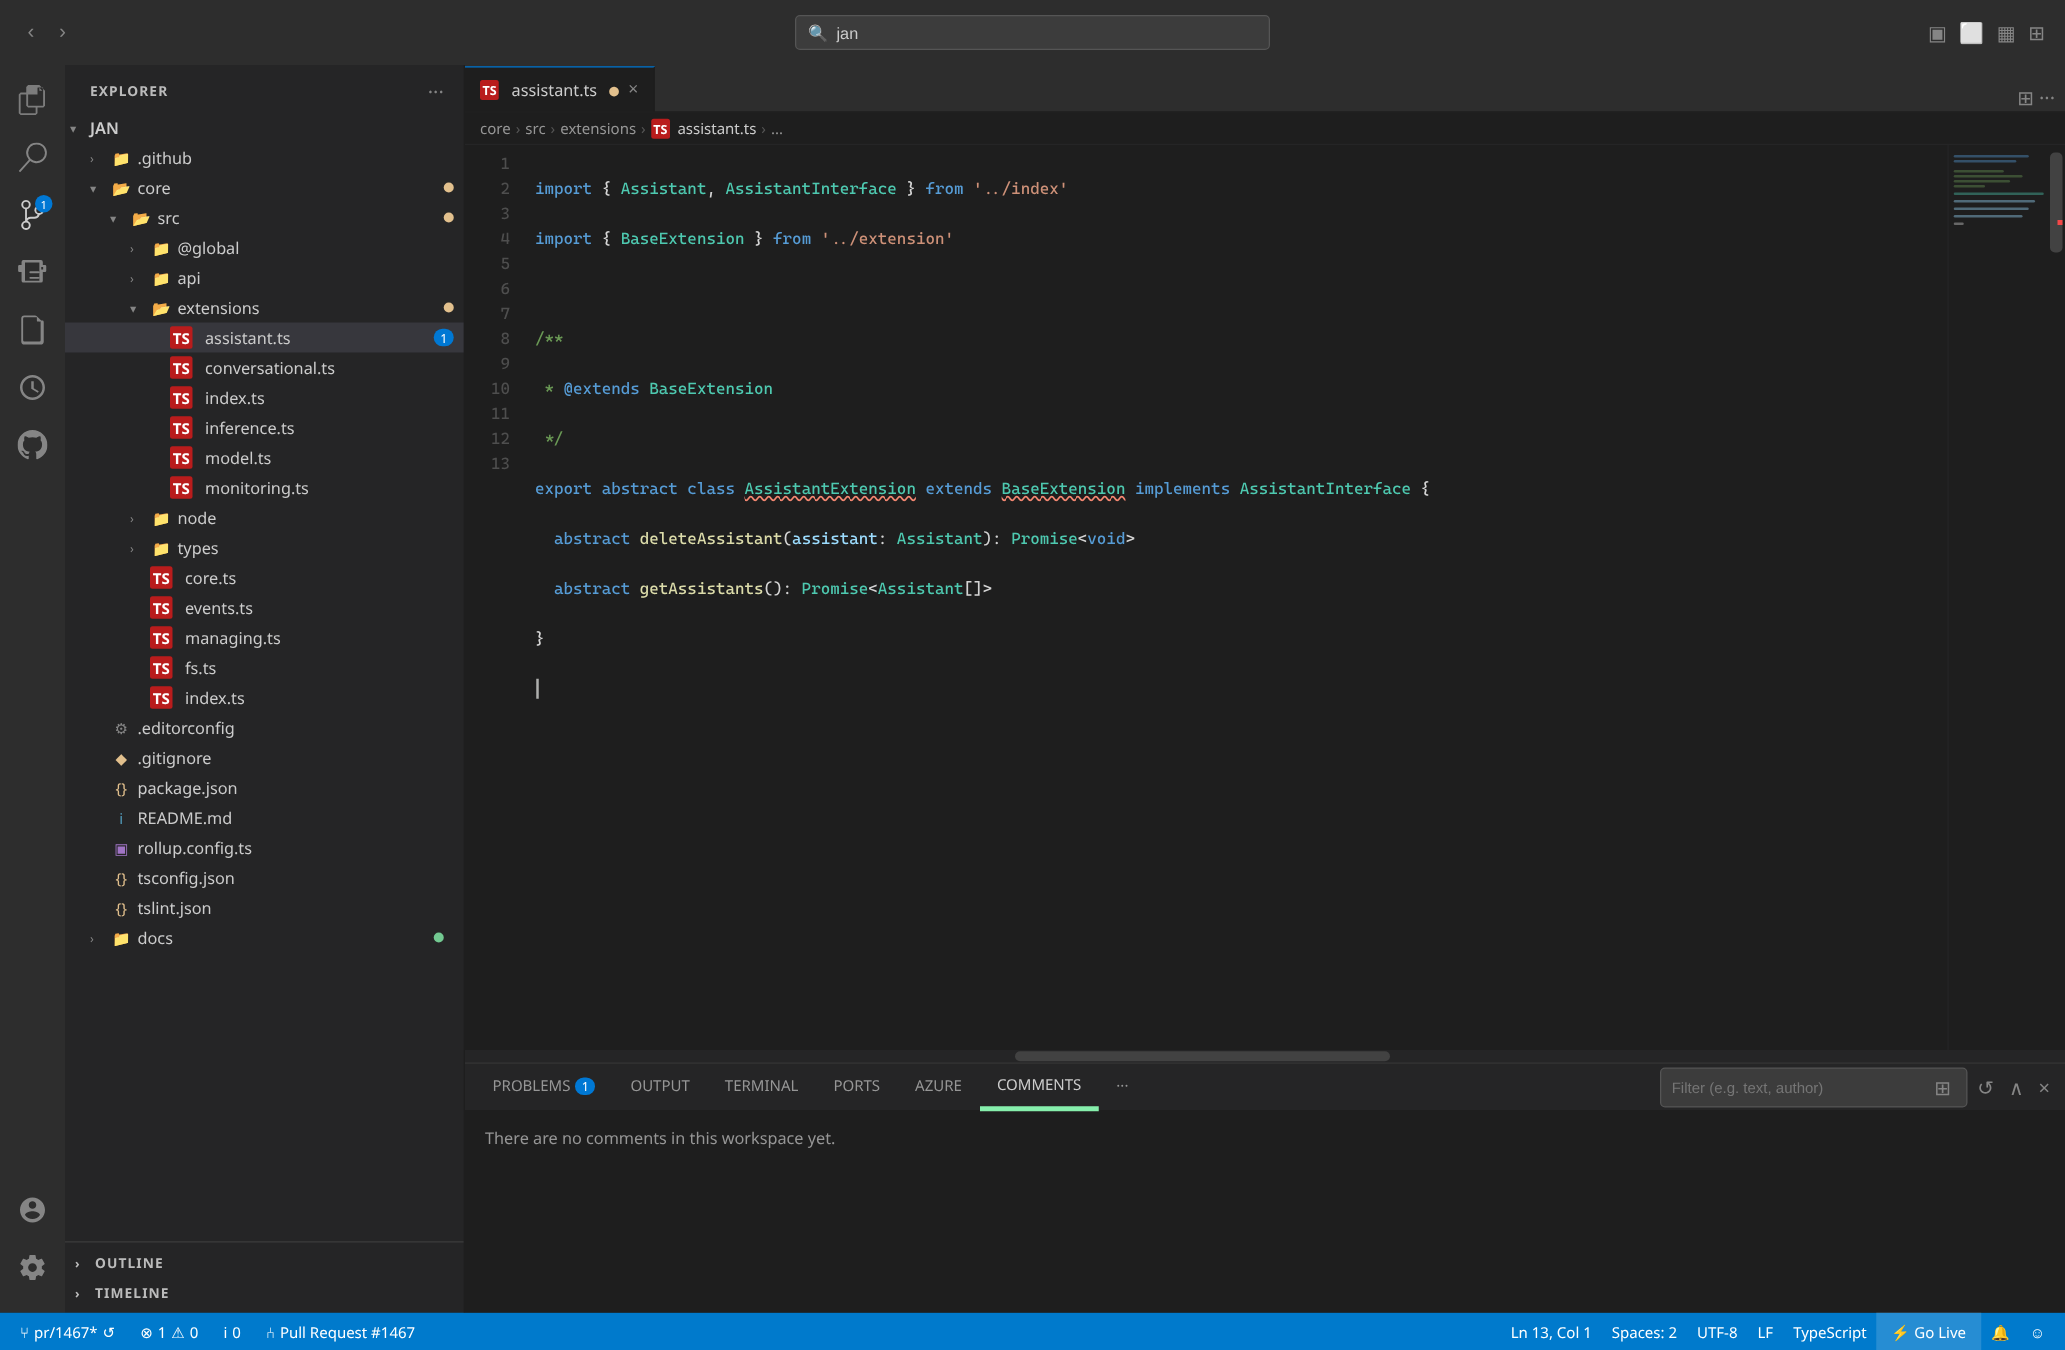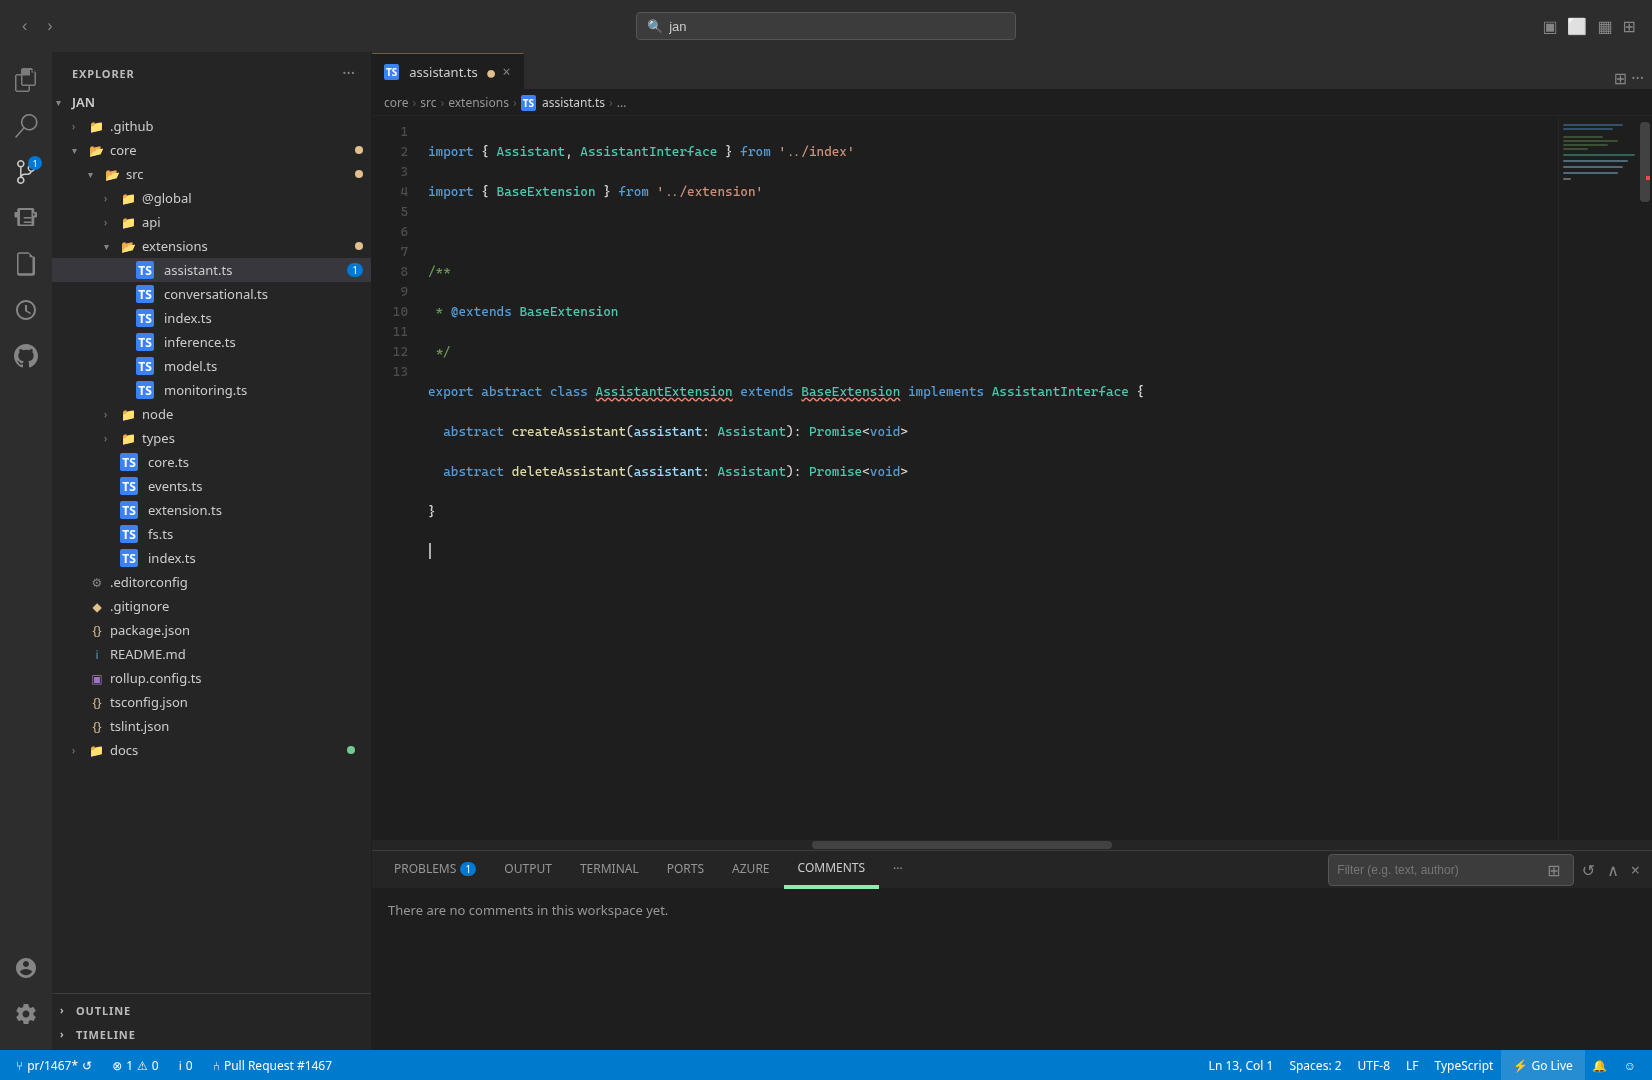--- a/index.html
+++ b/index.html
@@ -196,21 +196,21 @@
       color: white;
       border-radius: 10px;
       font-size: 10px;
       padding: 0 5px;
       margin-left: 4px;
       min-width: 16px;
       text-align: center;
     }
 
     
-    .ts-icon { color: #007acc; font-size: 10px; font-weight: bold; background: #3b82f6; color: white; border-radius: 2px; padding: 1px 2px; }
+    .ts-icon { color: #007acc; font-size: 10px; font-weight: bold; background: #b91c1c; color: white; border-radius: 2px; padding: 1px 2px; }
     .json-icon { color: #e2c08d; }
     .gear-icon { color: #858585; }
     .diamond-icon { color: #e2c08d; }
     .bracket-icon { color: #e2c08d; }
     .info-icon { color: #519aba; }
     .img-icon { color: #a074c4; }
 
     #sidebar-sections {
       border-top: 1px solid #3c3c3c;
       padding: 4px 0;
@@ -698,21 +698,21 @@
 
       <div class="tree-item" style="padding-left:52px;">
         <span class="arrow" style="opacity:0;">›</span>
         <span class="file-icon ts-icon">TS</span>
         <span class="label" style="margin-left:6px;">events.ts</span>
       </div>
 
       <div class="tree-item" style="padding-left:52px;">
         <span class="arrow" style="opacity:0;">›</span>
         <span class="file-icon ts-icon">TS</span>
-        <span class="label" style="margin-left:6px;">extension.ts</span>
+        <span class="label" style="margin-left:6px;">managing.ts</span>
       </div>
 
       <div class="tree-item" style="padding-left:52px;">
         <span class="arrow" style="opacity:0;">›</span>
         <span class="file-icon ts-icon">TS</span>
         <span class="label" style="margin-left:6px;">fs.ts</span>
       </div>
 
       <div class="tree-item" style="padding-left:52px;">
         <span class="arrow" style="opacity:0;">›</span>
@@ -827,22 +827,22 @@
         <div>13</div>
       </div>
       <div id="code-content">
 <div><span class="kw">import</span> { <span class="type">Assistant</span>, <span class="type">AssistantInterface</span> } <span class="kw">from</span> <span class="str">'../index'</span></div>
 <div><span class="kw">import</span> { <span class="type">BaseExtension</span> } <span class="kw">from</span> <span class="str">'../extension'</span></div>
 <div>&nbsp;</div>
 <div><span class="comment">/**</span></div>
 <div><span class="comment"> * <span style="color:#569cd6">@extends</span> <span style="color:#4ec9b0">BaseExtension</span></span></div>
 <div><span class="comment"> */</span></div>
 <div><span class="kw">export</span> <span class="kw">abstract</span> <span class="kw">class</span> <span class="type" style="text-decoration:underline wavy #f48771;">AssistantExtension</span> <span class="kw">extends</span> <span class="type" style="text-decoration:underline wavy #f48771;">BaseExtension</span> <span class="kw">implements</span> <span class="type">AssistantInterface</span> {</div>
-<div>  <span class="kw">abstract</span> <span class="fn">createAssistant</span>(<span class="param">assistant</span>: <span class="type">Assistant</span>): <span class="type">Promise</span>&lt;<span class="kw">void</span>&gt;</div>
 <div>  <span class="kw">abstract</span> <span class="fn">deleteAssistant</span>(<span class="param">assistant</span>: <span class="type">Assistant</span>): <span class="type">Promise</span>&lt;<span class="kw">void</span>&gt;</div>
+<div>  <span class="kw">abstract</span> <span class="fn">getAssistants</span>(): <span class="type">Promise</span>&lt;<span class="type">Assistant</span>[]&gt;</div>
 <div>}</div>
 <div><span class="cursor-line"></span></div>
       </div>
       <div id="minimap">
         <svg width="80" height="300" viewBox="0 0 80 300" style="opacity:0.4;">
           <rect x="4" y="8" width="60" height="2" fill="#569cd6" rx="1"></rect>
           <rect x="4" y="12" width="50" height="2" fill="#569cd6" rx="1"></rect>
           <rect x="4" y="20" width="40" height="2" fill="#6a9955" rx="1"></rect>
           <rect x="4" y="24" width="55" height="2" fill="#6a9955" rx="1"></rect>
           <rect x="4" y="28" width="45" height="2" fill="#6a9955" rx="1"></rect>

